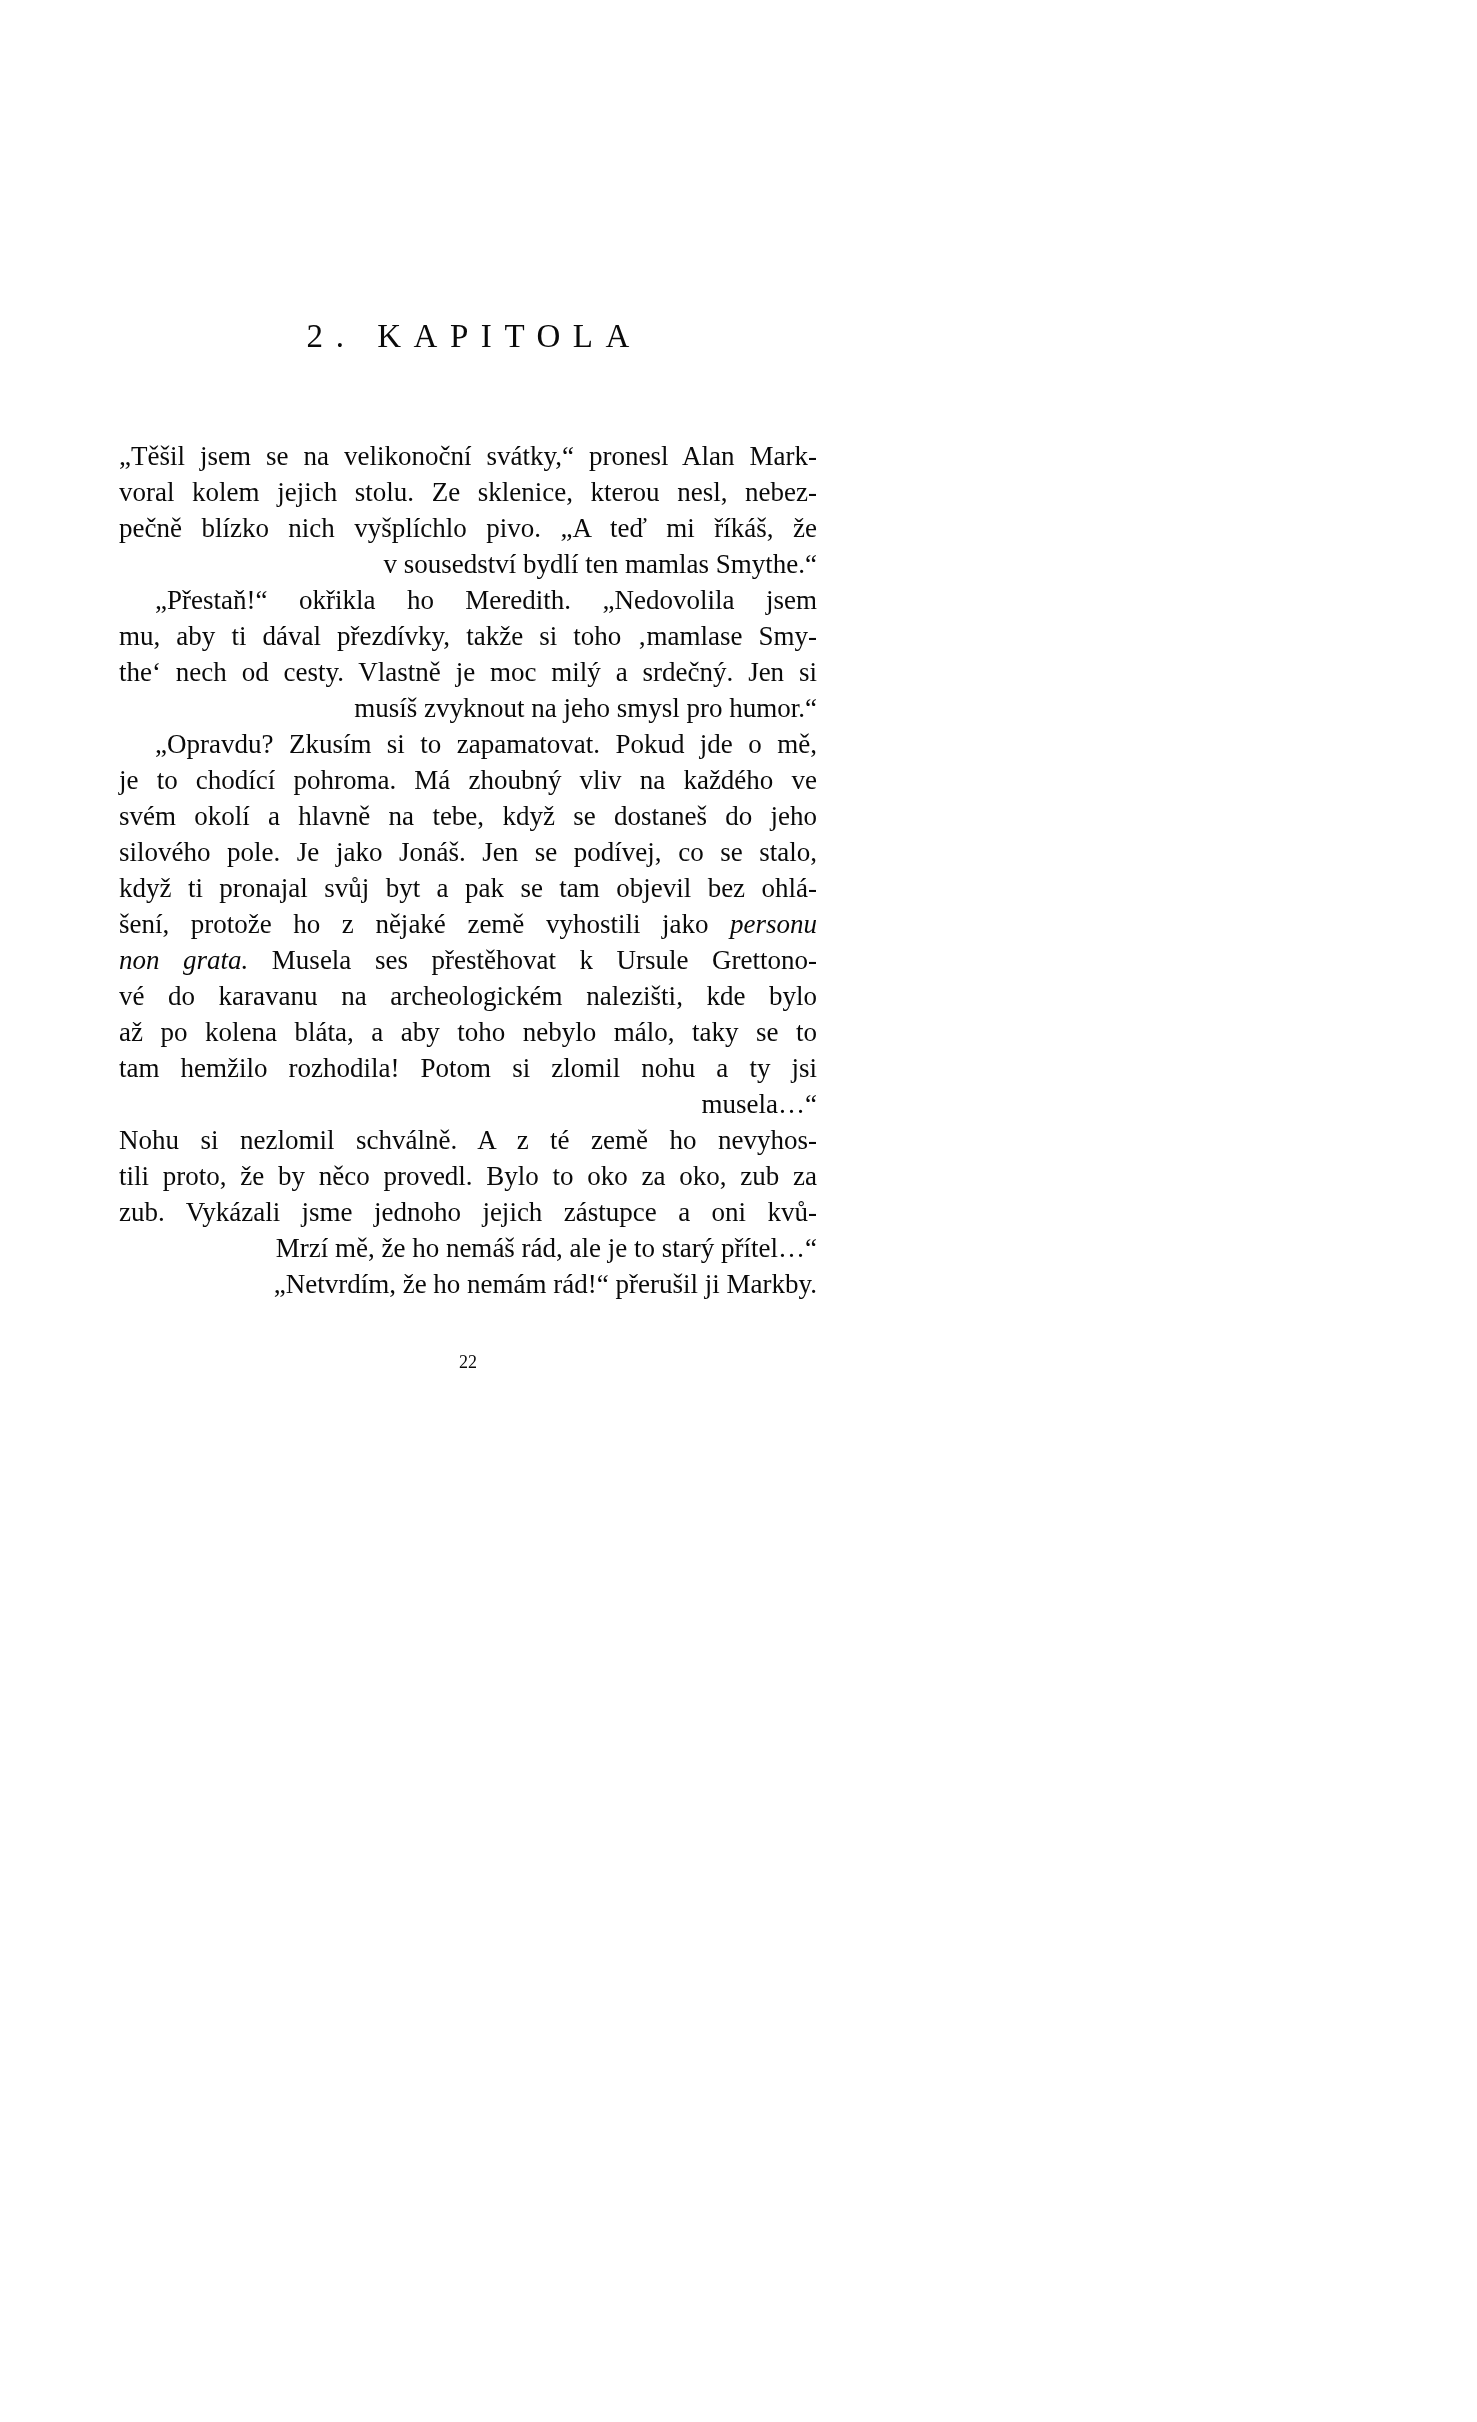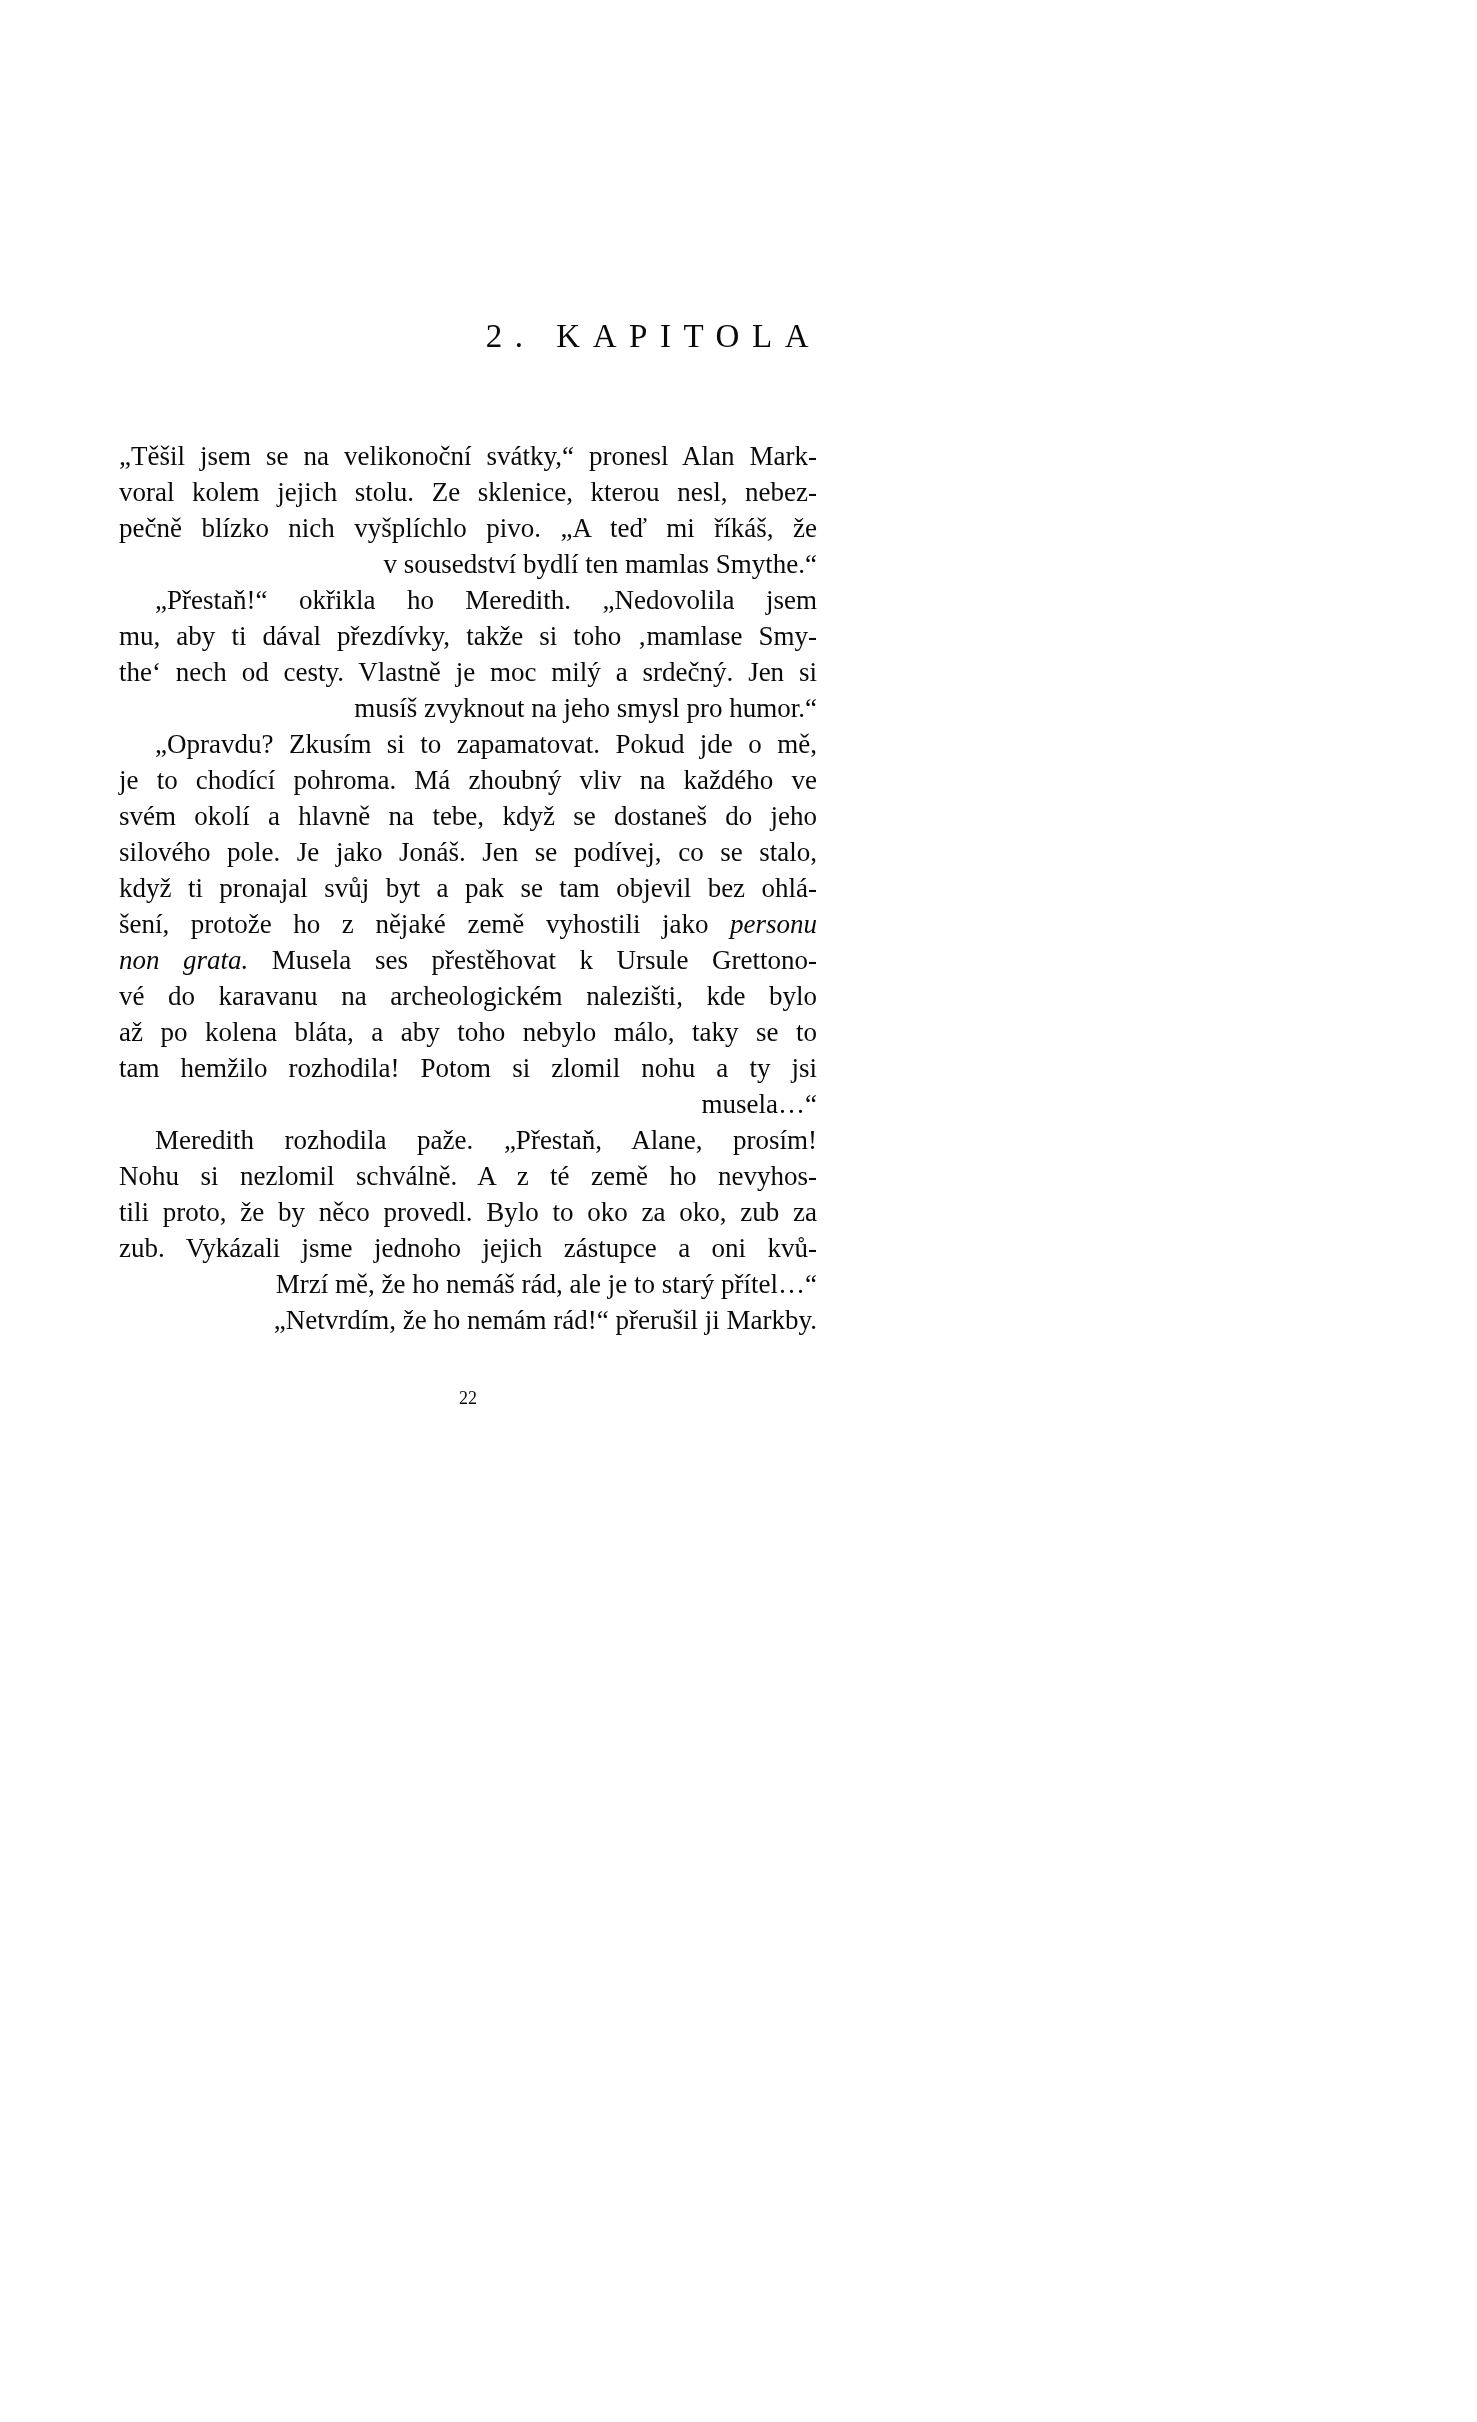--- a/index.html
+++ b/index.html
@@ -20,21 +20,21 @@
       position: absolute;
       left: 115px;
       top: 320px;
       width: 706px;
     }
     .chapter-title {
       font-size: 33px;
       font-weight: 400;
       line-height: 1;
       letter-spacing: 0.38em;
-      text-align: right;
+      text-align: center;
       margin: 0 0 85px 0;
       padding-left: 0.38em; 
       white-space: nowrap;
     }
     .paragraphs {
       margin: 4px;
     }
     .paragraph {
       margin: 0;
     }
@@ -89,21 +89,20 @@
           <div class="line just"><span>silového pole. Je jako Jonáš. Jen se podívej, co se stalo,</span></div>
           <div class="line just"><span>když ti pronajal svůj byt a pak se tam objevil bez ohlá-</span></div>
           <div class="line just"><span>šení, protože ho z nějaké země vyhostili jako </span><em>personu</em></div>
           <div class="line just"><em>non grata.</em><span> Musela ses přestěhovat k Ursule Grettono-</span></div>
           <div class="line just"><span>vé do karavanu na archeologickém nalezišti, kde bylo</span></div>
           <div class="line just"><span>až po kolena bláta, a aby toho nebylo málo, taky se to</span></div>
           <div class="line just"><span>tam hemžilo rozhodila! Potom si zlomil nohu a ty jsi</span></div>
           <div class="line"><span>musela…“</span></div>
         </div>
         <div class="paragraph">
-          <div class="line just indent"><span>Meredith rozhodila paže. „Přestaň, Alane, prosím!</span></div>
           <div class="line just"><span>Nohu si nezlomil schválně. A z té země ho nevyhos-</span></div>
           <div class="line just"><span>tili proto, že by něco provedl. Bylo to oko za oko, zub za</span></div>
           <div class="line just"><span>zub. Vykázali jsme jednoho jejich zástupce a oni kvů-</span></div>
           <div class="line"><span>Mrzí mě, že ho nemáš rád, ale je to starý přítel…“</span></div>
         </div>
         <div class="paragraph">
           <div class="line indent"><span>„Netvrdím, že ho nemám rád!“ přerušil ji Markby.</span></div>
         </div>
       </div>
     <div class="page-number">22</div>

